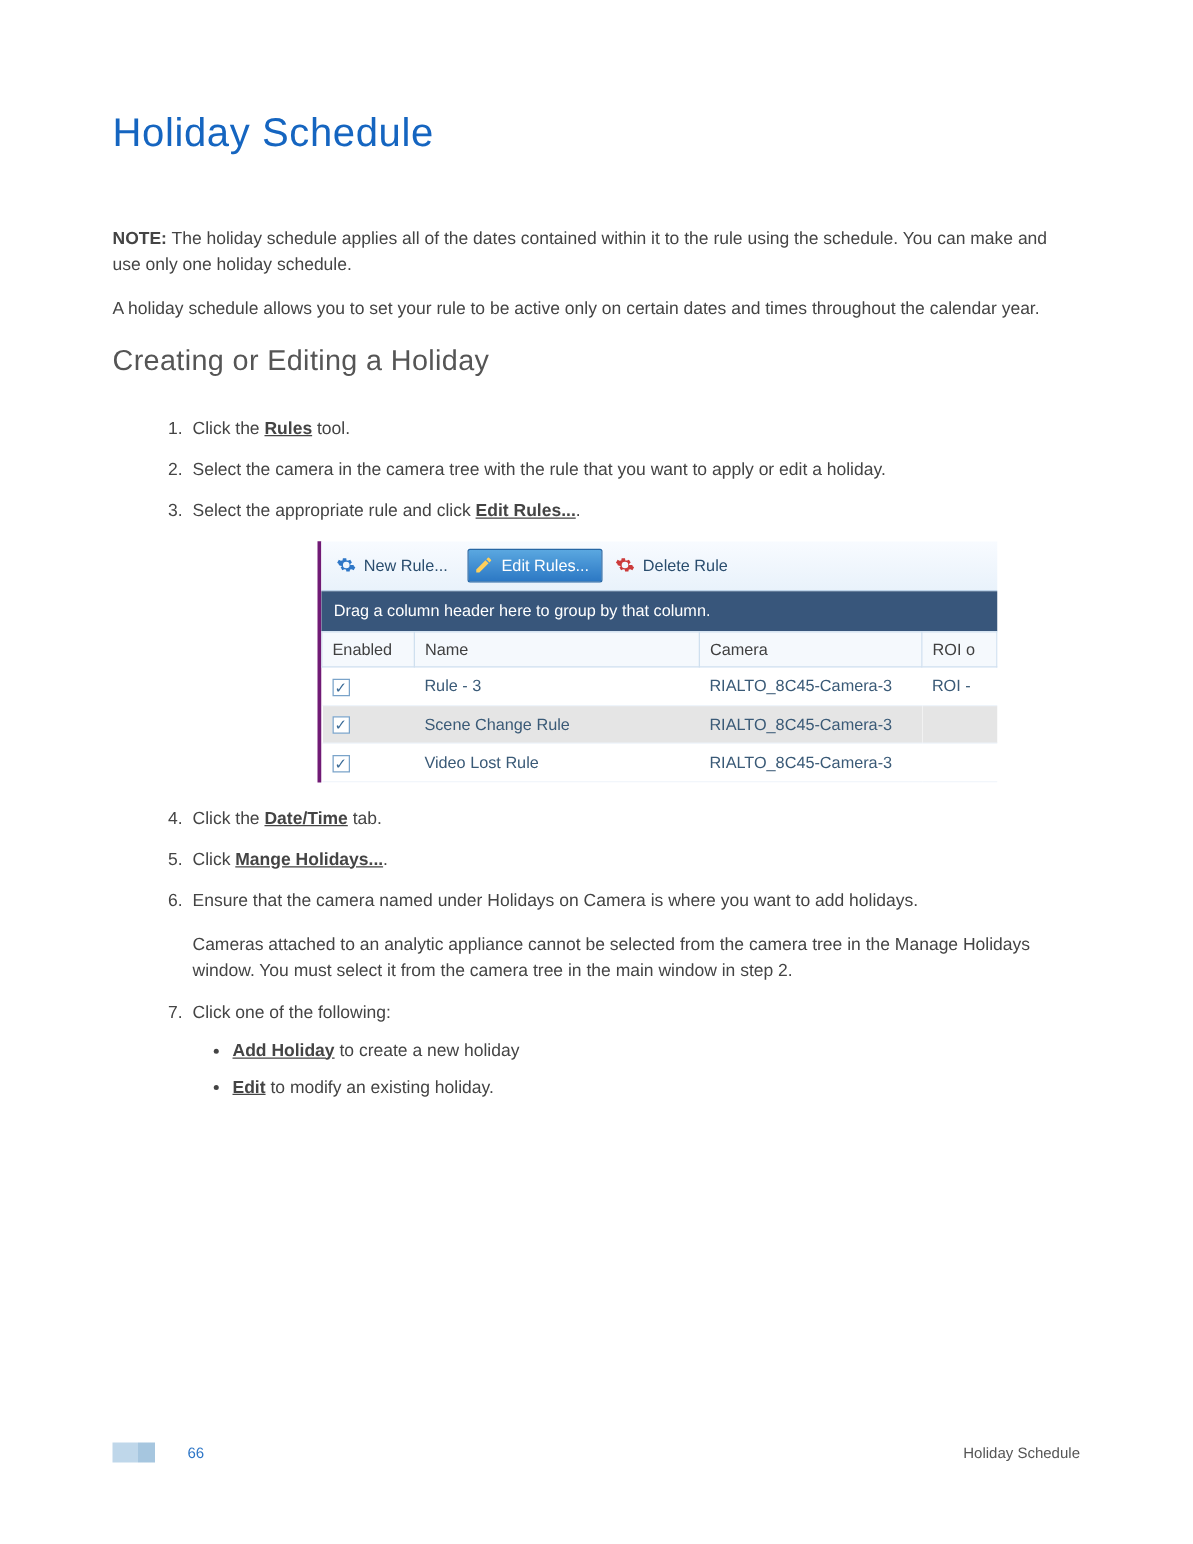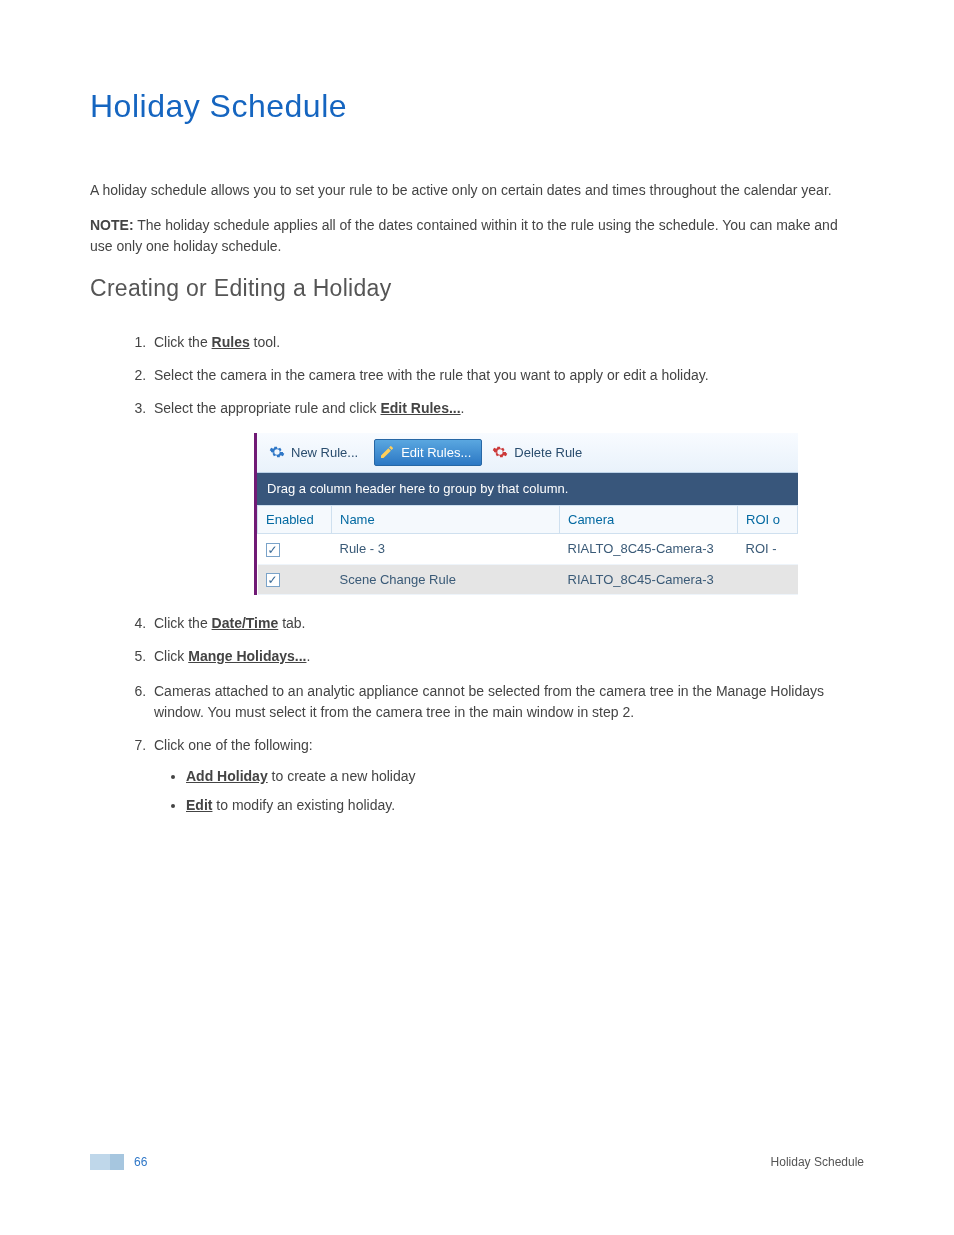--- a/index.html
+++ b/index.html
@@ -99,21 +99,21 @@
     font-size: 13px;
   }
   .grid {
     width: 100%;
     border-collapse: collapse;
     table-layout: fixed;
   }
   .grid th {
     text-align: left;
     font-weight: normal;
-    color: #0369a1;
+    color: #404040;
     background: #f5f9fd;
     border: 1px solid #cfe0ef;
     padding: 4px 8px;
     font-size: 13px;
     margin-left: 44px;
   }
   .grid td {
     padding: 5px 8px;
     color: #3a5a77;
     font-size: 13px;
@@ -146,39 +146,39 @@
   .footer {
     position: absolute;
     bottom: 64px;
     left: 90px;
     right: 90px;
     display: flex;
     justify-content: space-between;
     align-items: center;
     font-size: 12px;
   }
-  .page-num-wrap { display: flex; align-items: center; gap: 10px; }
+  .page-num-wrap { display: flex; align-items: center; gap: 26px; }
   .page-deco {
     width: 34px; height: 16px;
     background: linear-gradient(90deg,#bfd7ea 0 60%, #a6c6df 60% 100%);
   }
   .page-num { color: #2f77c7; font-size: 12px; }
   .footer-right { color: #555; }
 </style>
 </head>
 <body>
 
 <div class="page">
   <h1 class="title">Holiday Schedule</h1>
 
-  <p class="body-text">A holiday schedule allows you to set your rule to be active only on certain dates and times throughout the calendar year.</p>
-
   <p class="body-text">
     <span class="note-label">NOTE:</span><span> The holiday schedule applies all of the dates contained within it to the rule using the schedule. You can make and use only one holiday schedule.</span>
   </p>
+
+  <p class="body-text">A holiday schedule allows you to set your rule to be active only on certain dates and times throughout the calendar year.</p>
 
   <h2 class="subtitle">Creating or Editing a Holiday</h2>
 
   <ol>
     <li>
       <span>Click the </span><span class="bold">Rules</span><span> tool.</span>
     </li>
     <li>Select the camera in the camera tree with the rule that you want to apply or edit a holiday.</li>
     <li>
       <span>Select the appropriate rule and click </span><span class="bold">Edit Rules...</span><span>.</span>
@@ -232,31 +232,38 @@
               <td>Rule - 3</td>
               <td>RIALTO_8C45-Camera-3</td>
               <td>ROI -</td>
             </tr>
             <tr class="sel">
               <td><span class="chk"></span></td>
               <td>Scene Change Rule</td>
               <td>RIALTO_8C45-Camera-3</td>
               <td></td>
             </tr>
+            <tr>
+              <td><span class="chk"></span></td>
+              <td>Video Lost Rule</td>
+              <td>RIALTO_8C45-Camera-3</td>
+              <td></td>
+            </tr>
           </tbody>
         </table>
       </div>
     </li>
     <li>
       <span>Click the </span><span class="bold">Date/Time</span><span> tab.</span>
     </li>
     <li>
       <span>Click </span><span class="bold">Mange Holidays...</span><span>.</span>
     </li>
     <li>
+      <span>Ensure that the camera named under Holidays on Camera is where you want to add holidays.</span>
       <span class="sub-para">Cameras attached to an analytic appliance cannot be selected from the camera tree in the Manage Holidays window. You must select it from the camera tree in the main window in step 2.</span>
     </li>
     <li>
       <span>Click one of the following:</span>
       <ul class="bullets">
         <li>
           <span class="bold">Add Holiday</span><span> to create a new holiday</span>
         </li>
         <li>
           <span class="bold">Edit</span><span> to modify an existing holiday.</span>

